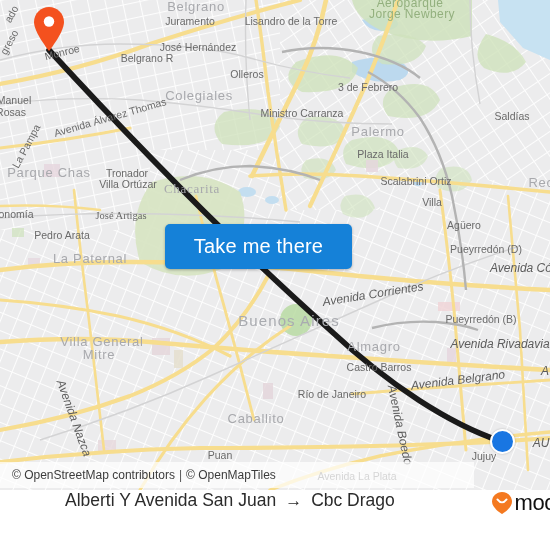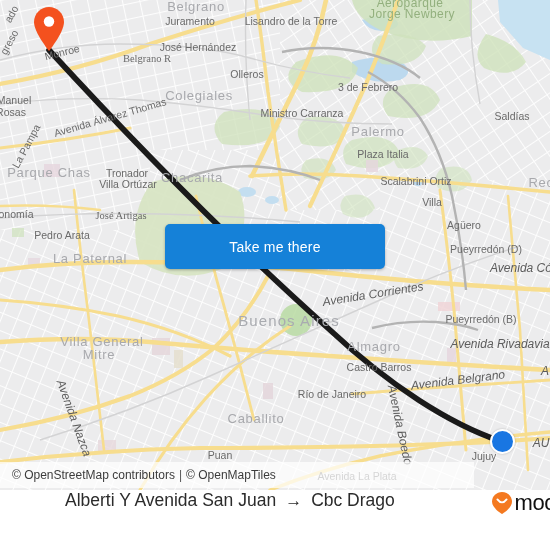--- a/index.html
+++ b/index.html
@@ -73,27 +73,27 @@
     border-radius: 50%;
     background: #1976e2;
     border: 2.5px solid #ffffff;
     box-shadow: 0 0 2px rgba(0,0,0,.25);
   }
 
   
   #cta {
     position: absolute;
     left: 165px; top: 224px;
-    width: 220px; height: 45px;
+    width: 187px; height: 45px;
     border: none;
     border-radius: 5px;
     background: #1581d8;
     color: #ffffff;
     font-family: "Liberation Sans", sans-serif;
-    font-size: 14px;
+    font-size: 20px;
     letter-spacing: .2px;
     cursor: pointer;
     box-shadow: 0 1px 3px rgba(0,0,0,.28);
   }
 
   
   #attrib {
     position: absolute;
     left: 0; top: 462px;
     width: 474px; height: 26px;
@@ -251,39 +251,39 @@
                C 390 386, 450 424, 500 441" fill="none" stroke="#1a1a1a" stroke-width="5.6" stroke-linecap="round"></path>
     </svg>
 
     <div id="map-labels">
         <div class="lbl lbl-area" style="left: 196px; top: 6px;">Belgrano</div>
         <div class="lbl lbl-street" style="left: 190px; top: 21px;">Juramento</div>
         <div class="lbl lbl-street" style="left: 291px; top: 21px;">Lisandro de la Torre</div>
         <div class="lbl lbl-park" style="left: 410px; top: 3px;">Aeroparque</div>
         <div class="lbl lbl-park" style="left: 412px; top: 14px;">Jorge Newbery</div>
         <div class="lbl lbl-street" style="left: 198px; top: 47px;">José Hernández</div>
-        <div class="lbl lbl-street" style="left: 147px; top: 58px; font-family: Liberation Serif, serif;">Belgrano R</div>
+        <div class="lbl lbl-street" style="left: 147px; top: 58px;">Belgrano R</div>
         <div class="lbl lbl-street" style="left: 247px; top: 74px;">Olleros</div>
         <div class="lbl lbl-street" style="left: 368px; top: 87px;">3 de Febrero</div>
         <div class="lbl lbl-street" style="left: 62px; top: 52px; transform: translate(-50%, -50%) rotate(-14deg);">Monroe</div>
         <div class="lbl lbl-area" style="left: 199px; top: 95px;">Colegiales</div>
         <div class="lbl lbl-street" style="left: 302px; top: 113px;">Ministro Carranza</div>
         <div class="lbl lbl-street" style="left: 512px; top: 116px;">Saldías</div>
         <div class="lbl lbl-street" style="left: 14px; top: 100px;">Manuel</div>
         <div class="lbl lbl-street" style="left: 11px; top: 112px;">Rosas</div>
         <div class="lbl lbl-street" style="left: 9px; top: 42px; transform: translate(-50%, -50%) rotate(-62deg);">greso</div>
         <div class="lbl lbl-street" style="left: 11px; top: 14px; transform: translate(-50%, -50%) rotate(-62deg);">ado</div>
         <div class="lbl lbl-street" style="left: 110px; top: 117px; transform: translate(-50%, -50%) rotate(-16deg);">Avenida Álvarez Thomas</div>
         <div class="lbl lbl-area" style="left: 378px; top: 131px;">Palermo</div>
         <div class="lbl lbl-street" style="left: 26px; top: 146px; transform: translate(-50%, -50%) rotate(-62deg);">La Pampa</div>
         <div class="lbl lbl-street" style="left: 383px; top: 154px;">Plaza Italia</div>
         <div class="lbl lbl-area" style="left: 49px; top: 172px;">Parque Chas</div>
         <div class="lbl lbl-street" style="left: 127px; top: 173px;">Tronador</div>
         <div class="lbl lbl-street" style="left: 128px; top: 184px;">Villa Ortúzar</div>
-        <div class="lbl lbl-area" style="left: 192px; top: 177px;">Chacarita</div>
+        <div class="lbl lbl-area" style="left: 192px; top: 189px; font-family: Liberation Serif, serif;">Chacarita</div>
         <div class="lbl lbl-street" style="left: 416px; top: 181px;">Scalabrini Ortiz</div>
         <div class="lbl lbl-area" style="left: 541px; top: 182px;">Rec</div>
         <div class="lbl lbl-street" style="left: 16px; top: 214px;">onomía</div>
         <div class="lbl lbl-street" style="left: 121px; top: 215px; font-family: Liberation Serif, serif;">José Artigas</div>
         <div class="lbl lbl-street" style="left: 432px; top: 202px;">Villa</div>
         <div class="lbl lbl-street" style="left: 62px; top: 235px;">Pedro Arata</div>
         <div class="lbl lbl-street" style="left: 464px; top: 225px;">Agüero</div>
         <div class="lbl lbl-area" style="left: 90px; top: 258px;">La Paternal</div>
         <div class="lbl lbl-street" style="left: 486px; top: 249px;">Pueyrredón (D)</div>
         <div class="lbl lbl-street-major" style="left: 521px; top: 268px;">Avenida Có</div>

